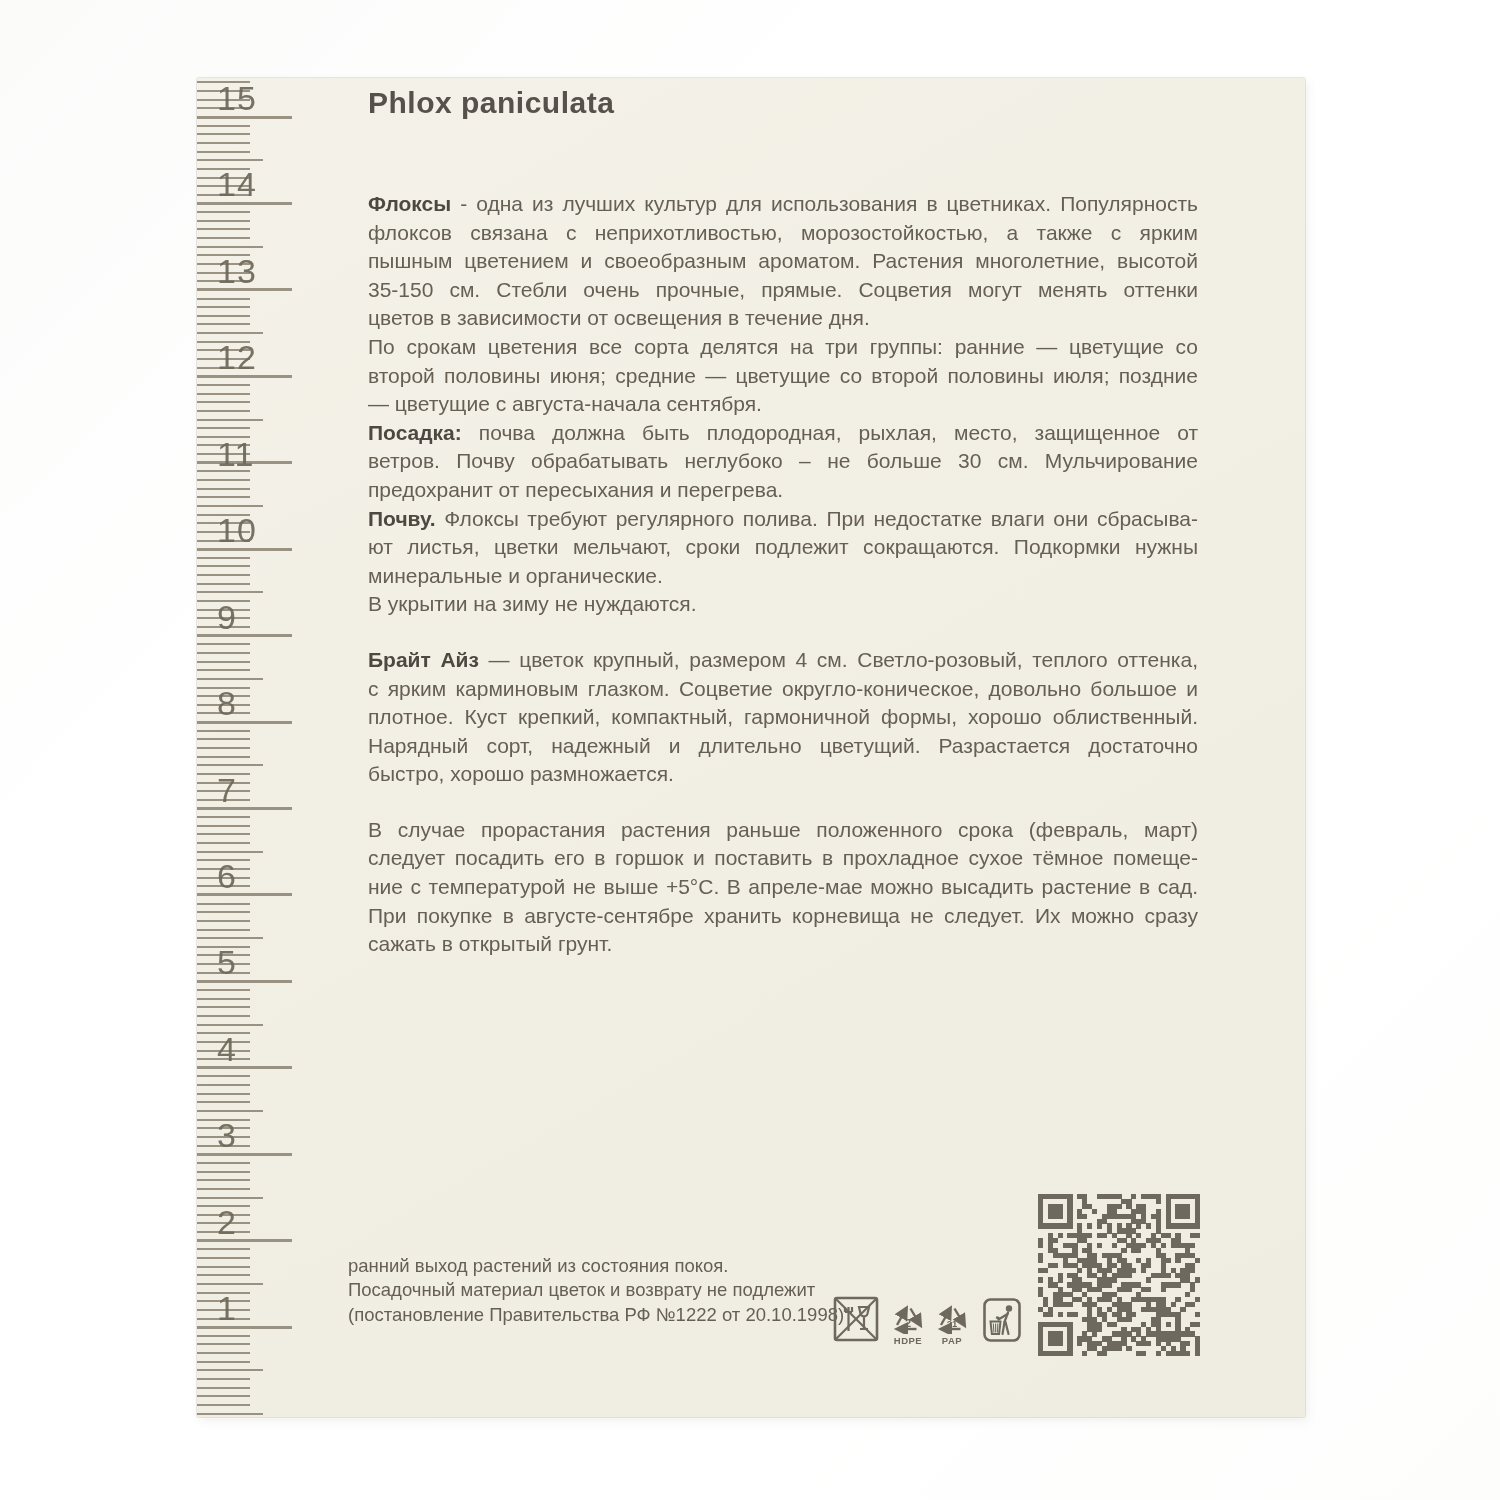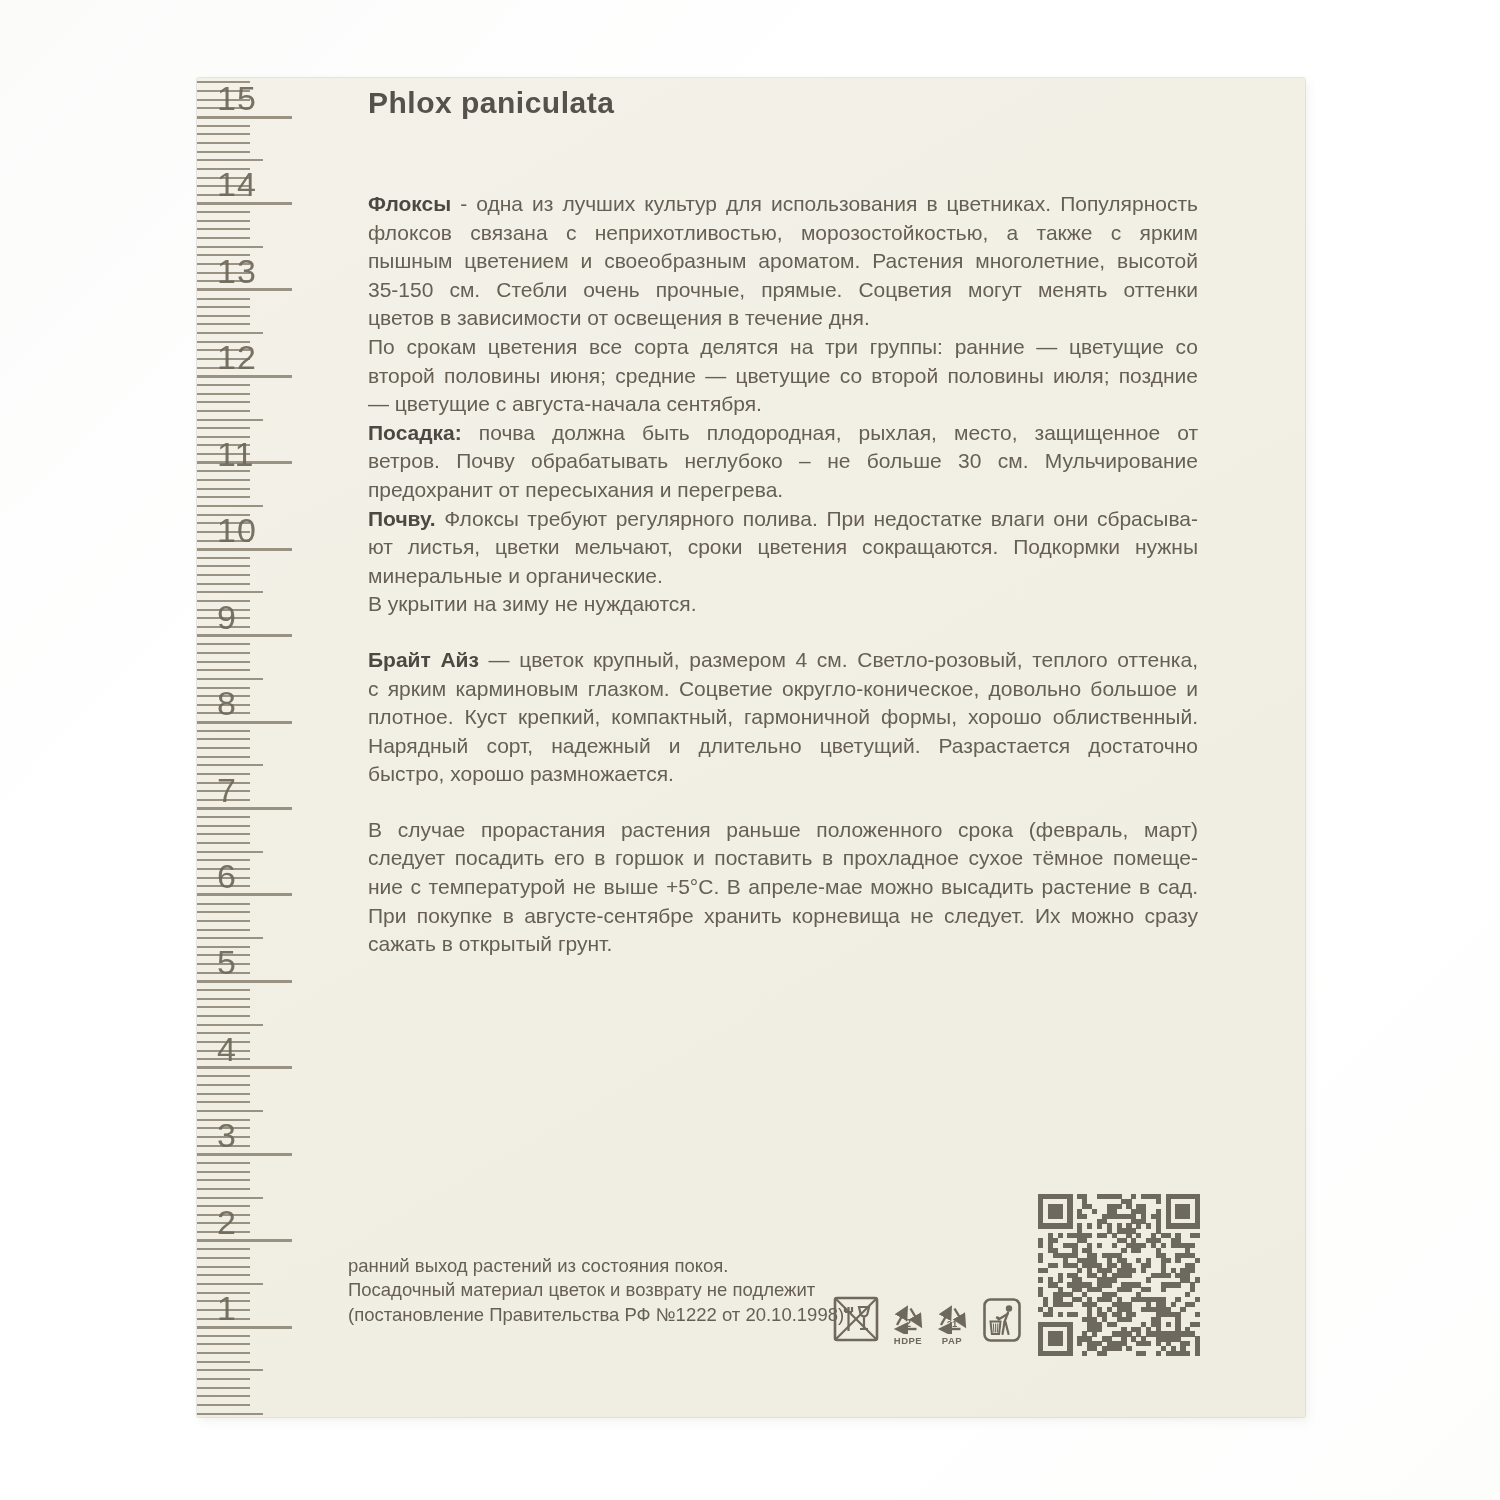--- a/index.html
+++ b/index.html
@@ -254,21 +254,21 @@
         <div class="pline" style="">второй половины июня; средние — цветущие со второй половины июля; поздние</div>
         <div class="pline last" style="">— цветущие с августа-начала сентября.</div>
       </div>
       <div class="para">
         <div class="pline" style=""><b>Посадка:</b> почва должна быть плодородная, рыхлая, место, защищенное от</div>
         <div class="pline" style="">ветров.  Почву обрабатывать неглубоко – не больше 30 см. Мульчирование</div>
         <div class="pline last" style="">предохранит от пересыхания и перегрева.</div>
       </div>
       <div class="para">
         <div class="pline" style=""><b>Почву.</b> Флоксы требуют регулярного полива. При недостатке влаги они сбрасыва-</div>
-        <div class="pline" style="">ют листья, цветки мельчают, сроки цветения сокращаются. Подкормки нужны</div>
+        <div class="pline" style="">ют листья, цветки мельчают, сроки подлежит сокращаются. Подкормки нужны</div>
         <div class="pline last" style="">минеральные и органические.</div>
       </div>
       <div class="para">
         <div class="pline last" style="">В укрытии на зиму не нуждаются.</div>
       </div>
       <div class="para gap">
         <div class="pline" style=""><b>Брайт Айз</b> — цветок крупный, размером 4 см. Светло-розовый, теплого оттенка,</div>
         <div class="pline" style="">с ярким карминовым глазком. Соцветие округло-коническое, довольно большое и</div>
         <div class="pline" style="">плотное. Куст крепкий, компактный, гармоничной формы, хорошо облиственный.</div>
         <div class="pline" style="">Нарядный сорт, надежный и длительно цветущий. Разрастается достаточно</div>

